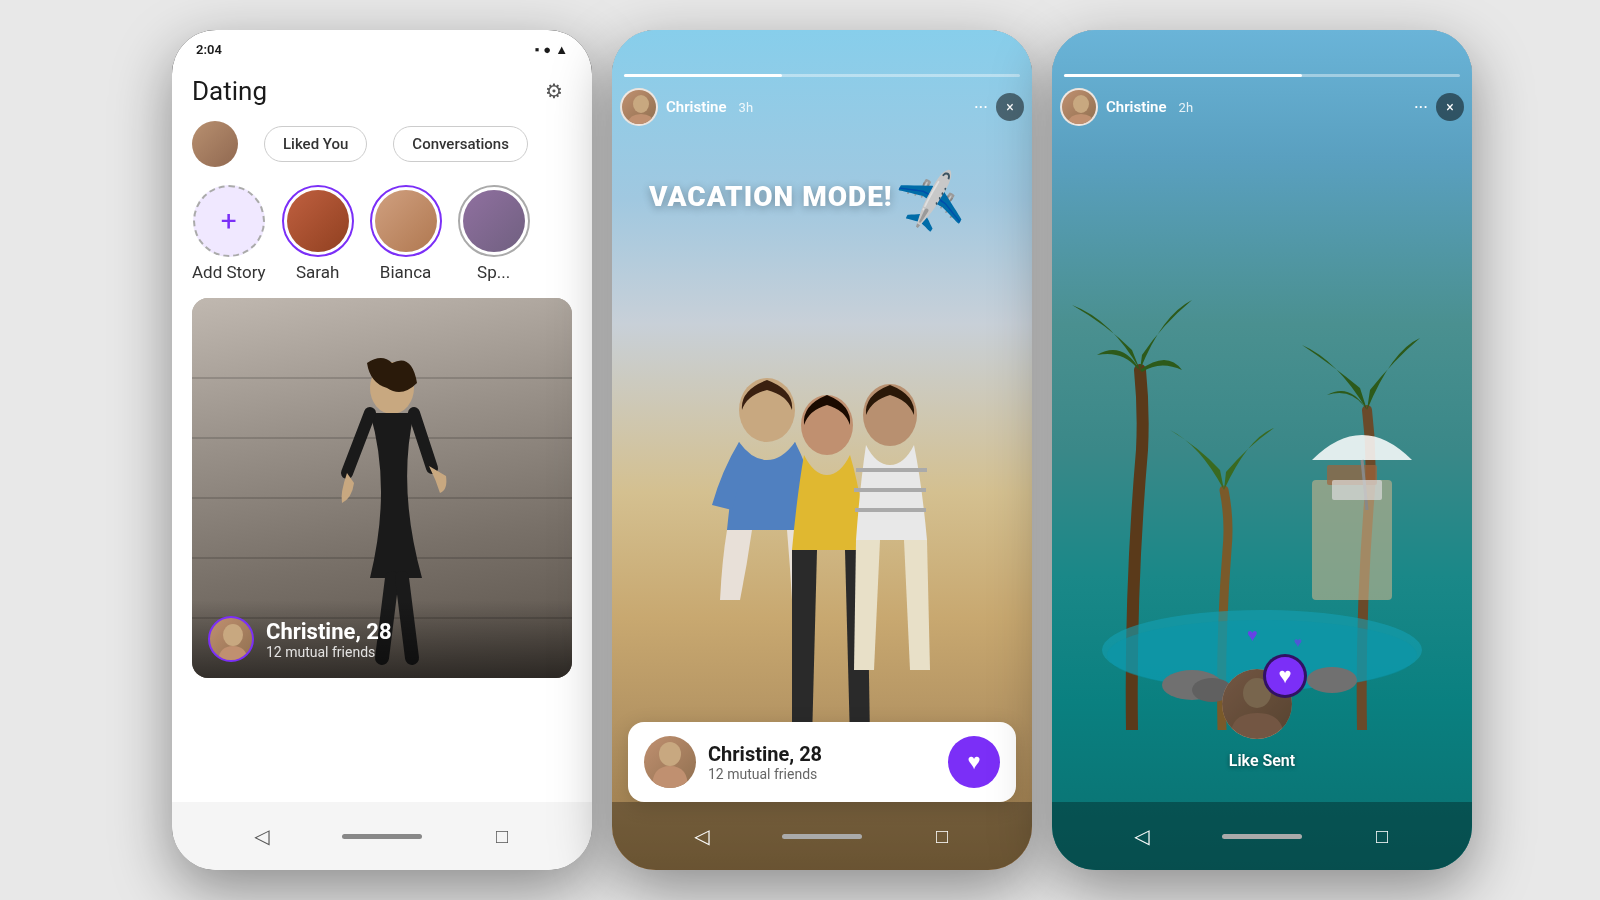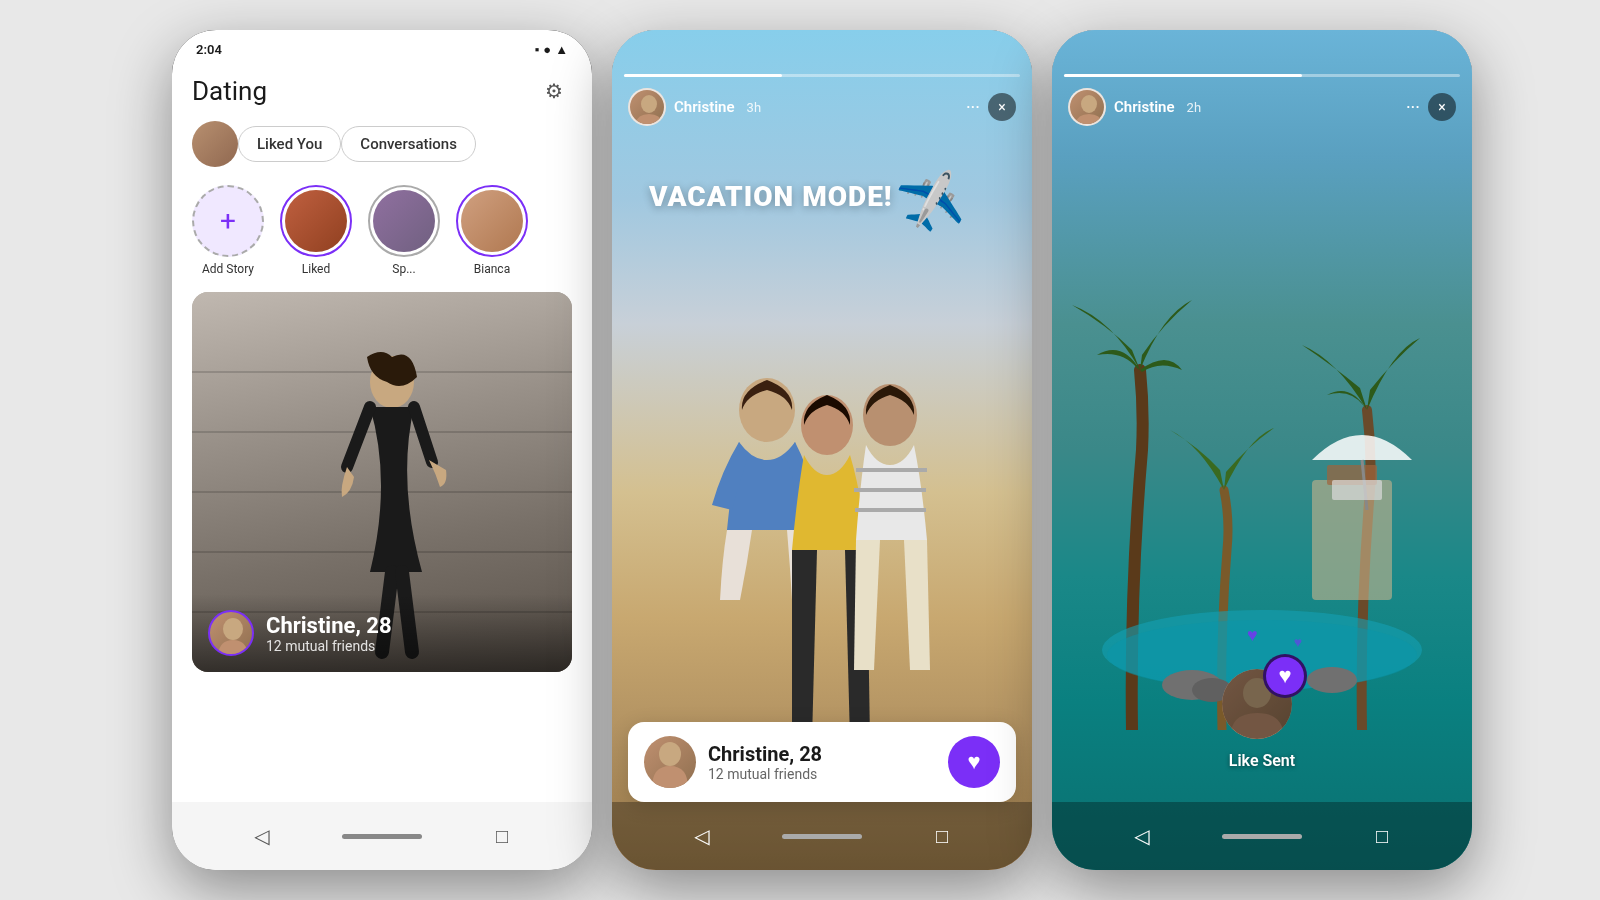--- a/index.html
+++ b/index.html
@@ -139,21 +139,21 @@
       align-items: center;
       justify-content: center;
       font-size: 20px;
       color: #555;
     }
 
     .tabs-row {
       display: flex;
       align-items: center;
       padding: 4px 20px 12px;
-      gap: 0;
+      gap: 26px;
     }
 
     .profile-avatar-small {
       width: 46px;
       height: 46px;
       border-radius: 50%;
       background: linear-gradient(135deg, #c8a882, #a07050);
       overflow: hidden;
       flex-shrink: 0;
     }
@@ -214,21 +214,21 @@
 
     .story-inner {
       width: 62px;
       height: 62px;
       border-radius: 50%;
       overflow: hidden;
       background: linear-gradient(135deg, #c98060, #a06040);
     }
 
     .story-label {
-      font-size: 12px;
+      font-size: 17px;
       color: #333;
       text-align: center;
     }
 
     .profile-card {
       margin: 4px 20px;
       border-radius: 16px;
       overflow: hidden;
       position: relative;
       height: 380px;
@@ -287,21 +287,21 @@
       height: 100%;
       background: white;
       border-radius: 2px;
       width: 40%;
     }
 
     .story-top-bar {
       position: absolute;
       top: 50px;
       left: 0; right: 0;
-      padding: 8px 16px;
+      padding: 8px 8px;
       display: flex;
       align-items: center;
       justify-content: space-between;
     }
 
     .story-user-info {
       display: flex;
       align-items: center;
       gap: 8px;
     }
@@ -546,36 +546,36 @@
           <div class="story-avatar story-avatar-dashed story-avatar-add">
             <span class="add-story-plus">+</span>
           </div>
           <span class="story-label">Add Story</span>
         </div>
 
         <div class="story-item">
           <div class="story-avatar story-avatar-ring">
             <div class="story-inner" style="background: linear-gradient(135deg, #c06040, #904020);"></div>
           </div>
-          <span class="story-label">Liked</span>
-        </div>
-
+          <span class="story-label">Sarah</span>
+        </div>
+
+
+        <div class="story-item">
+          <div class="story-avatar story-avatar-ring">
+            <div class="story-inner" style="background: linear-gradient(135deg, #d0a080, #b07850);"></div>
+          </div>
+          <span class="story-label">Bianca</span>
+        </div>
 
         <div class="story-item">
           <div class="story-avatar story-avatar-ring" style="border-color: #aaa;">
             <div class="story-inner" style="background: linear-gradient(135deg, #9070a0, #706080); width: 62px; height: 62px; border-radius: 50%; overflow: hidden;"></div>
           </div>
           <span class="story-label">Sp...</span>
-        </div>
-
-        <div class="story-item">
-          <div class="story-avatar story-avatar-ring">
-            <div class="story-inner" style="background: linear-gradient(135deg, #d0a080, #b07850);"></div>
-          </div>
-          <span class="story-label">Bianca</span>
         </div>
       </div>
 
       <div class="profile-card">
 
         <div class="stairs-scene">
           <div class="stair-bg"></div>
 
           <svg width="100%" height="100%" style="position:absolute;top:0;left:0;">
             <line x1="0" y1="80" x2="380" y2="80" stroke="rgba(0,0,0,0.15)" stroke-width="2"></line>

